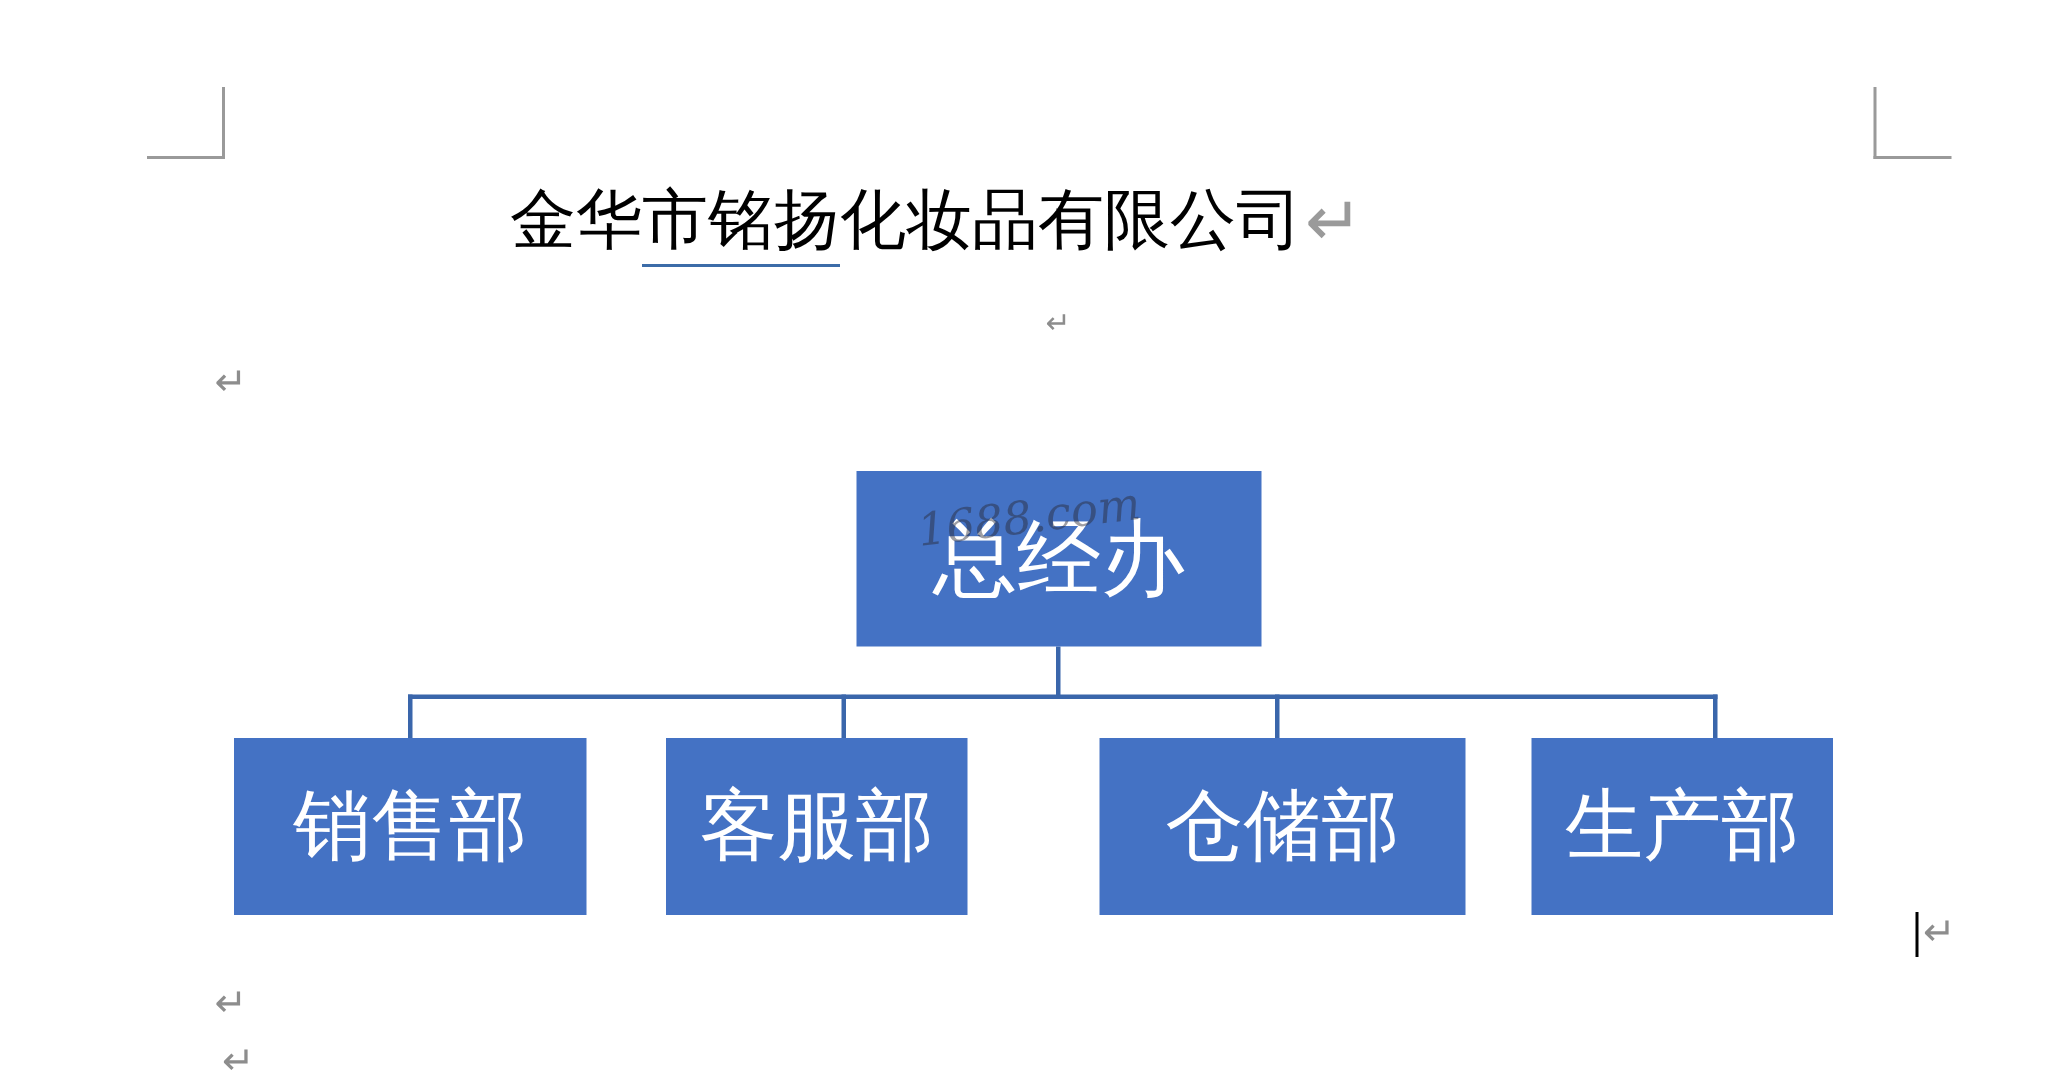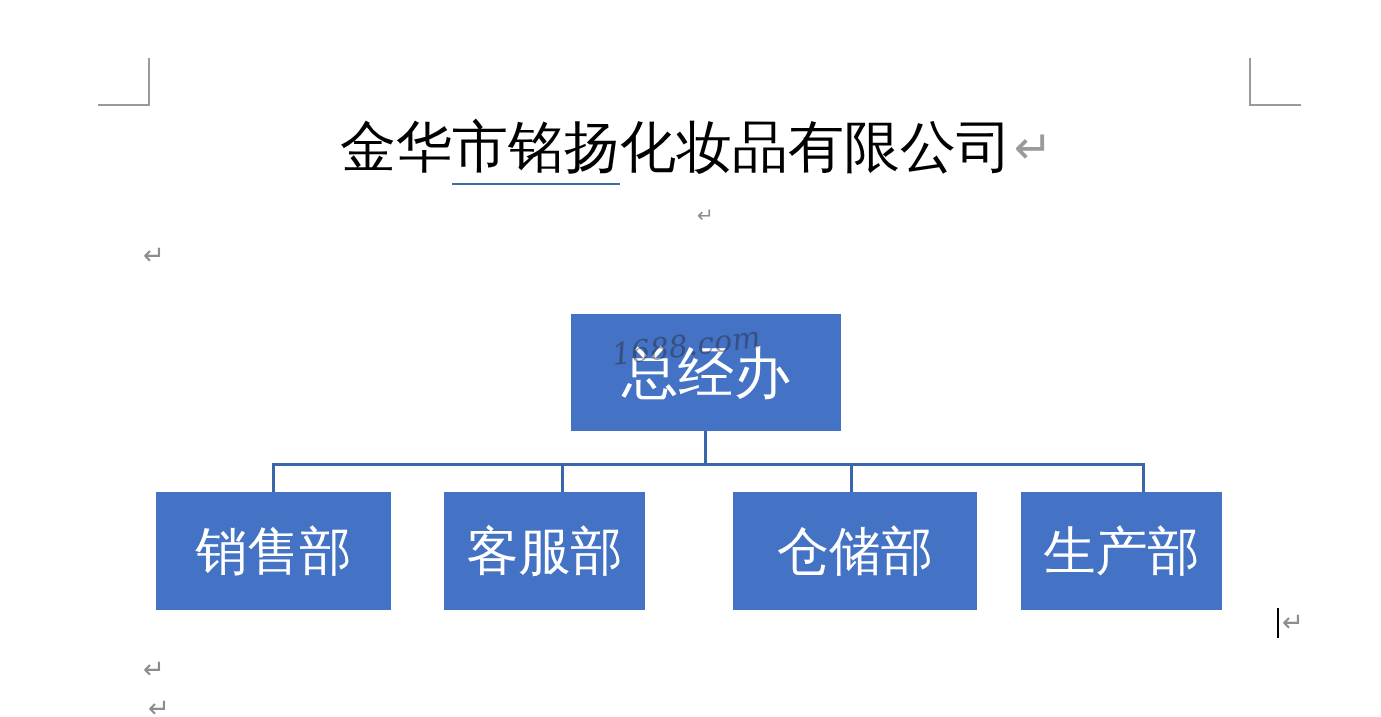--- a/index.html
+++ b/index.html
@@ -59,21 +59,21 @@
     position: absolute;
     left: 340px;
     top: 108px;
     width: 780px;
     height: 78px;
     display: flex;
     align-items: center;
   }
   #title-text {
     font-family: "DejaVu Sans", "Liberation Sans", sans-serif;
-    font-size: 56px;
+    font-size: 44px;
     line-height: 1;
     color: #000000;
     letter-spacing: 0px;
     white-space: nowrap;
   }
   #title-text .marked {
     position: relative;
   }
   #title-text .marked::after {
     content: "";

